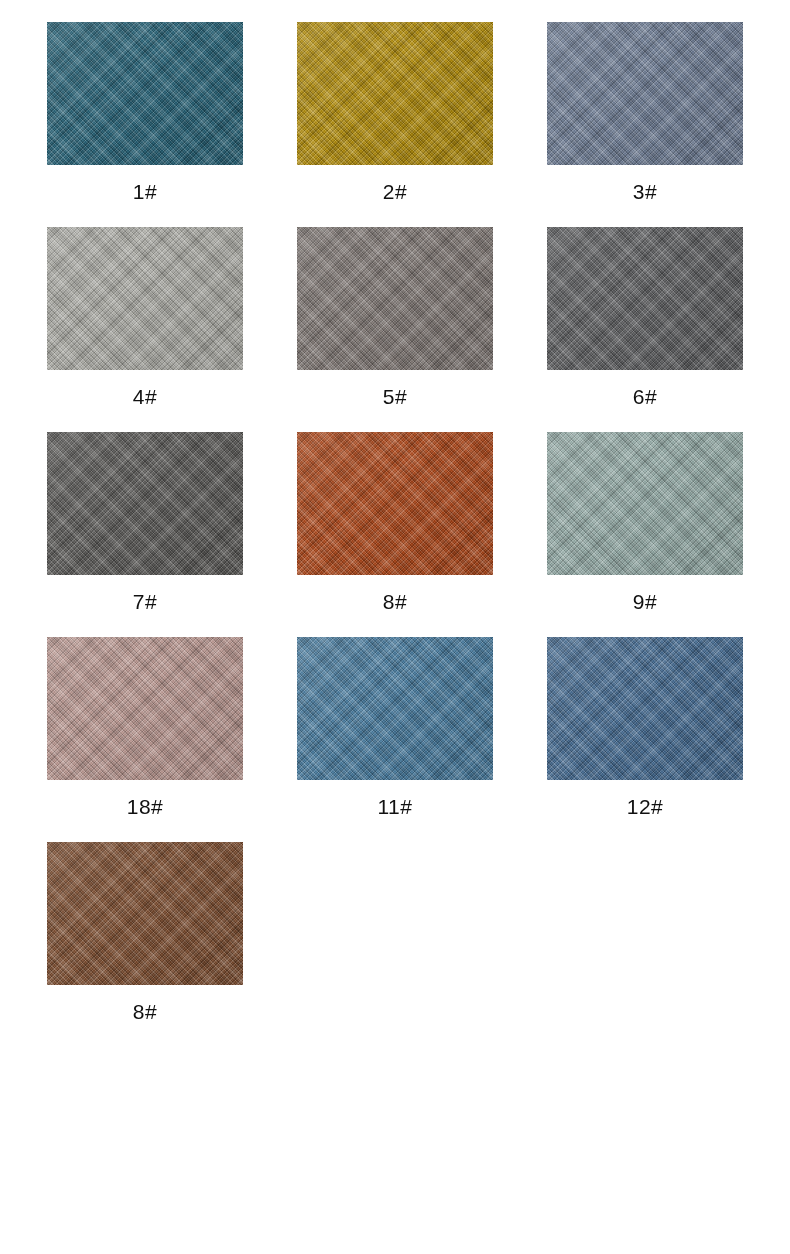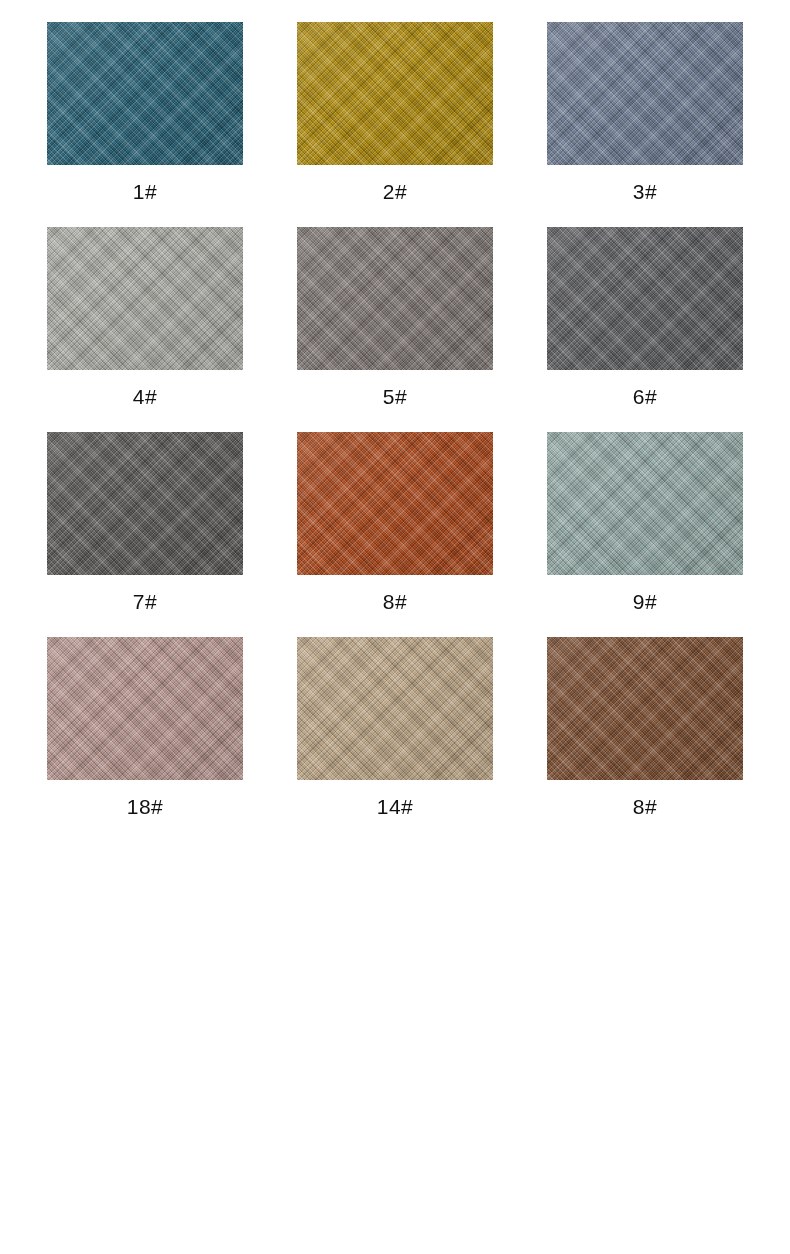--- a/index.html
+++ b/index.html
@@ -221,27 +221,36 @@
       <div class="swatch-cell">
         <div class="swatch-chip" style="background-color: rgb(185, 150, 143);">
           <div class="weave w1"></div>
           <div class="weave w2"></div>
           <div class="weave w3"></div>
           <div class="weave w4"></div>
         </div>
         <div class="swatch-label">18#</div>
       </div>
       <div class="swatch-cell">
-        <div class="swatch-chip" style="background-color: rgb(191, 167, 134);">
-          <div class="weave w1"></div>
-          <div class="weave w2"></div>
-          <div class="weave w3"></div>
-          <div class="weave w4"></div>
-        </div>
-        <div class="swatch-label">14#</div>
+        <div class="swatch-chip" style="background-color: rgb(68, 120, 156);">
+          <div class="weave w1"></div>
+          <div class="weave w2"></div>
+          <div class="weave w3"></div>
+          <div class="weave w4"></div>
+        </div>
+        <div class="swatch-label">11#</div>
+      </div>
+      <div class="swatch-cell">
+        <div class="swatch-chip" style="background-color: rgb(65, 104, 143);">
+          <div class="weave w1"></div>
+          <div class="weave w2"></div>
+          <div class="weave w3"></div>
+          <div class="weave w4"></div>
+        </div>
+        <div class="swatch-label">12#</div>
       </div>
       <div class="swatch-cell">
         <div class="swatch-chip" style="background-color: rgb(123, 75, 45);">
           <div class="weave w1"></div>
           <div class="weave w2"></div>
           <div class="weave w3"></div>
           <div class="weave w4"></div>
         </div>
         <div class="swatch-label">8#</div>
       </div>

